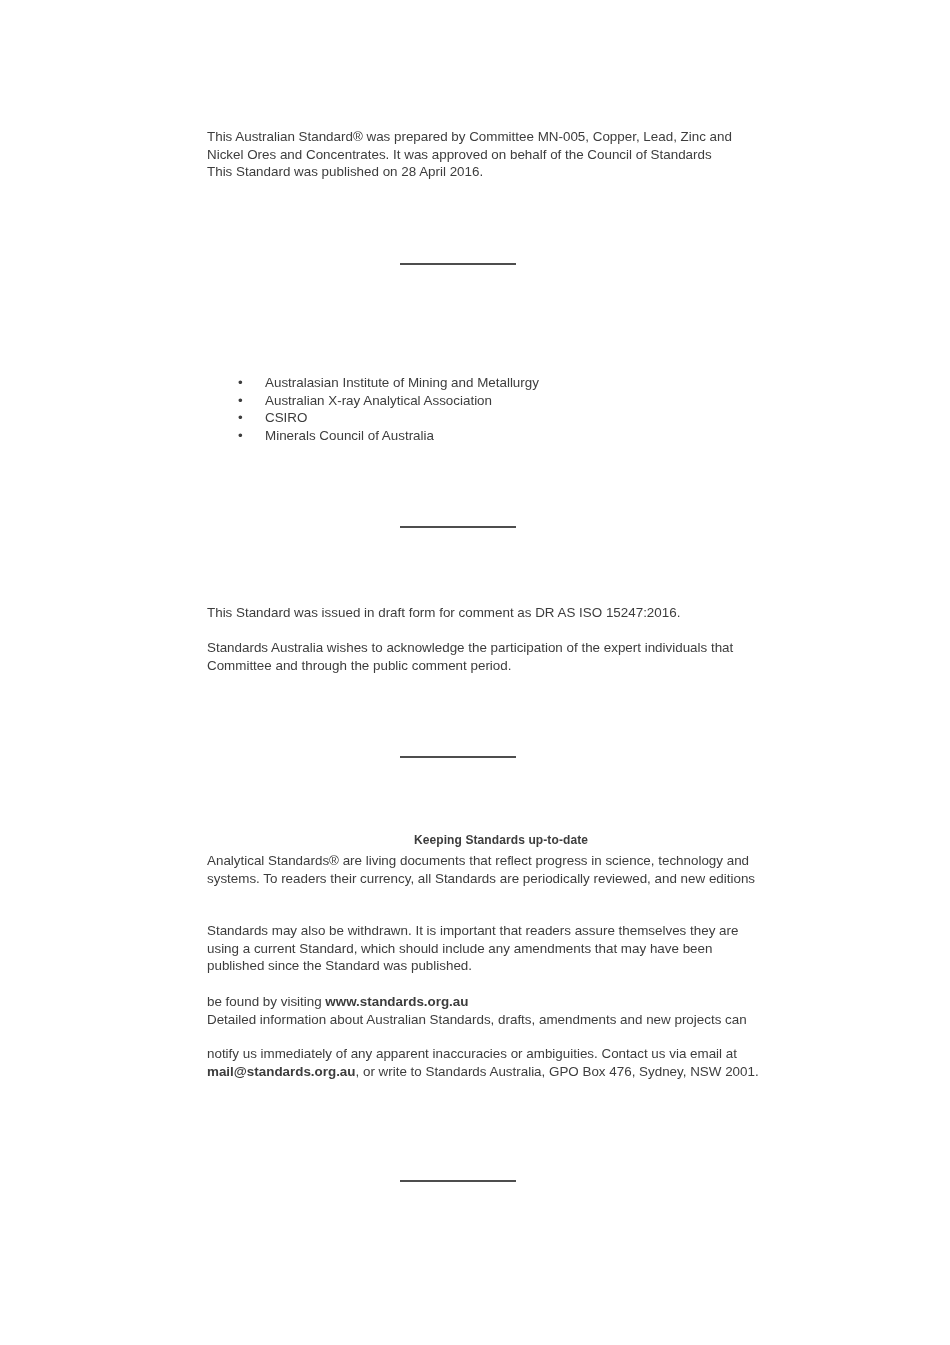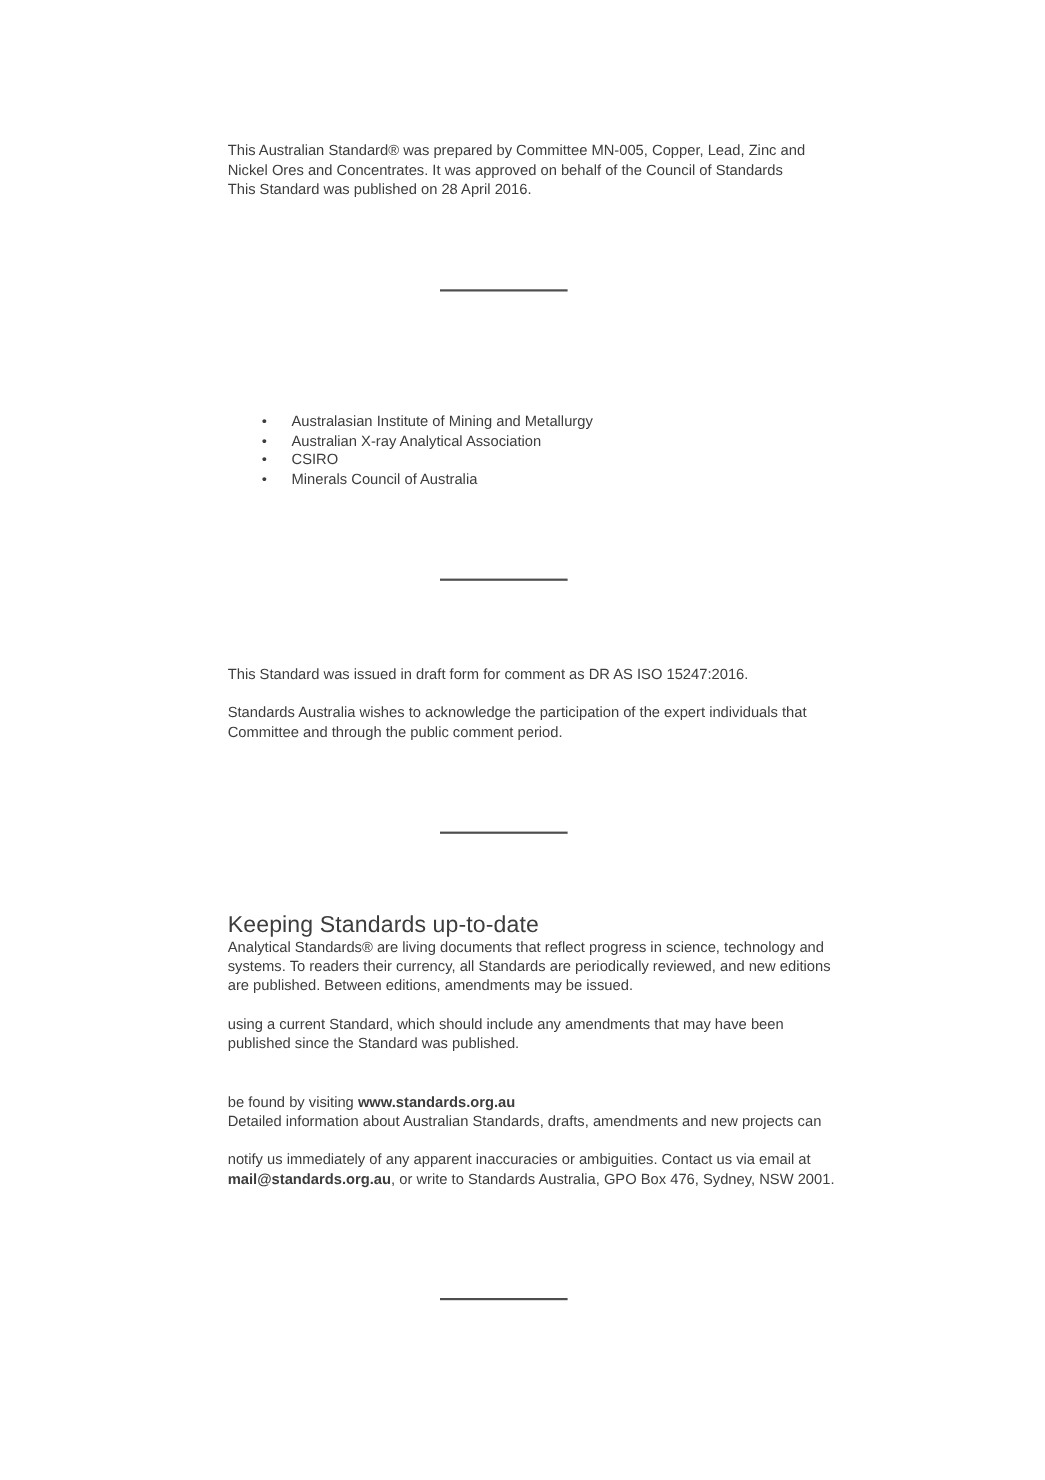--- a/index.html
+++ b/index.html
@@ -18,24 +18,25 @@
   p, h2, ul { margin: 0; padding: 0; }
   .line { display: block; }
   .divider {
     position: absolute;
     left: 400px;
     width: 116px;
     height: 2px;
     background: #4e4e4e;
   }
   .heading {
-    font-size: 21px;
+    font-size: 12px;
     line-height: 19px;
-    font-weight: 400;
+    font-weight: 700;
     letter-spacing: 0.1px;
+    text-align: center;
   }
   ul.committee-list { list-style: none; }
   ul.committee-list li { display: flex; padding-left: 31px; }
   ul.committee-list .bullet { flex: none; width: 27px; }
   strong { font-weight: 700; }
 </style>
 </head>
 <body>
 
 <div class="page">
@@ -77,24 +78,24 @@
     <span class="line">Committee and through the public comment period.</span>
   </div>
 
   <div class="divider" style="top:756px"></div>
 
   <h2 class="abs heading" style="top:831px">Keeping Standards up-to-date</h2>
 
   <div class="abs" style="top:852px">
     <span class="line">Analytical Standards® are living documents that reflect progress in science, technology and</span>
     <span class="line">systems. To readers their currency, all Standards are periodically reviewed, and new editions</span>
-    <span class="line">are published. Between editions, amendments may be issued.</span>
   </div>
 
   <div class="abs" style="top:922px">
+    <span class="line">Standards may also be withdrawn. It is important that readers assure themselves they are</span>
     <span class="line">using a current Standard, which should include any amendments that may have been</span>
     <span class="line">published since the Standard was published.</span>
   </div>
 
   <div class="abs" style="top:993px">
     <span class="line"><span>be found by visiting </span><strong>www.standards.org.au</strong></span>
     <span class="line">Detailed information about Australian Standards, drafts, amendments and new projects can</span>
   </div>
 
   <div class="abs" style="top:1045px">

